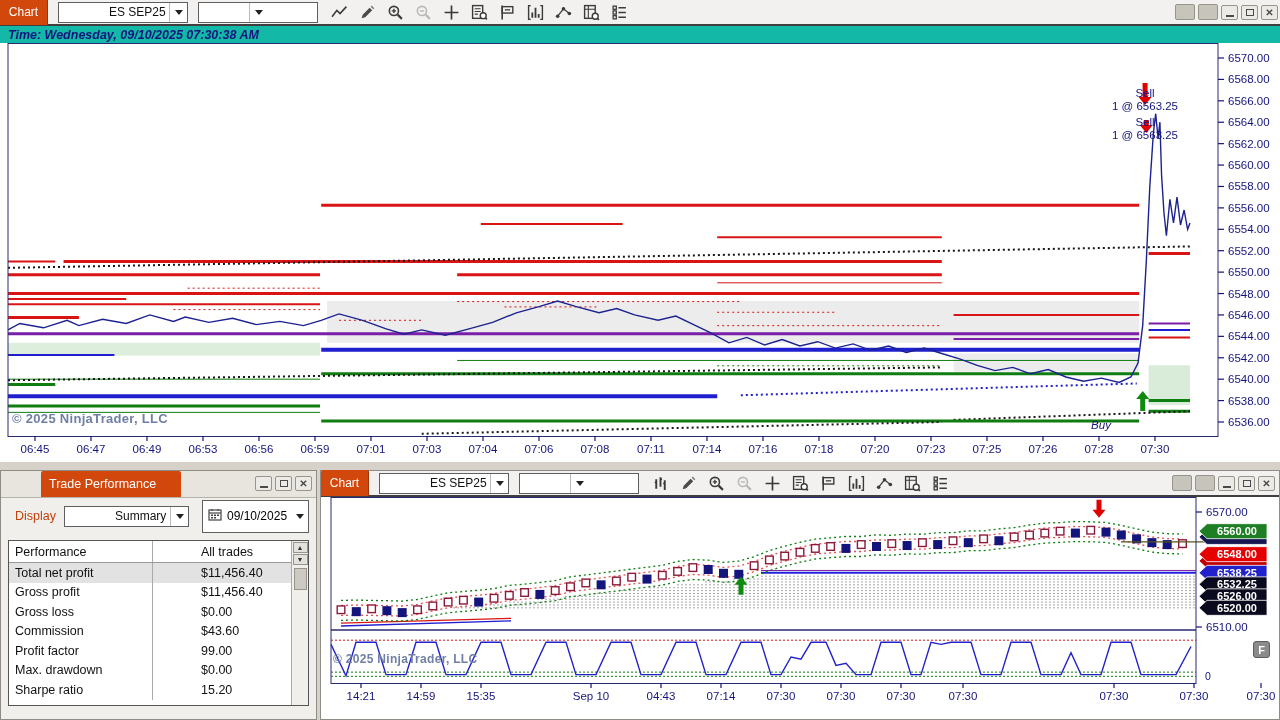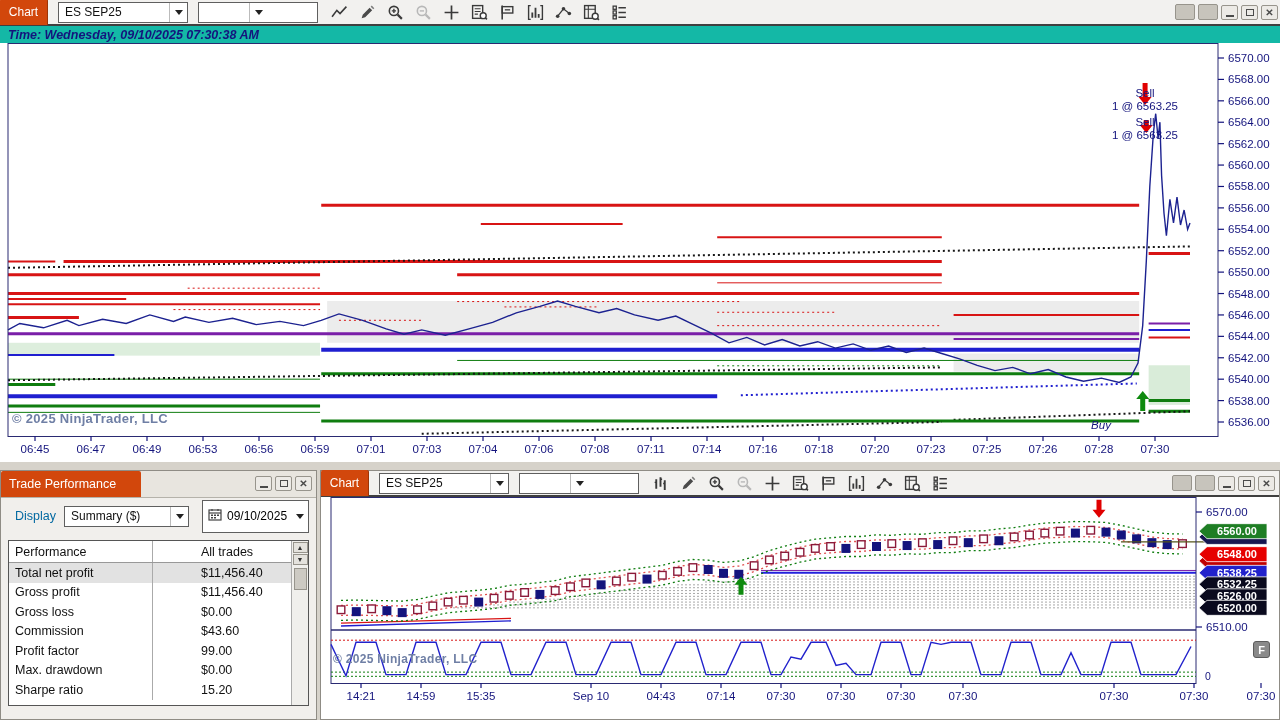--- a/index.html
+++ b/index.html
@@ -11,21 +11,21 @@
   .win-top    { left:0;   top:0;   width:1280px; height:462px; }
   .win-tp     { left:0;   top:470px; width:317px; height:250px; background:#f1efec; border:1px solid #8f8c85; }
   .win-bottom { left:320px; top:470px; width:960px; height:250px; border:1px solid #8f8c85; }
 
   
   .toolbar { height:26px; background:#f2f1ef; border-bottom:2px solid #3f3f3f; display:flex; align-items:center; position:relative; }
   .tab-chart { width:48px; height:26px; background:#d2470c; border-right:1px solid #9c3406; color:#fff;
                font-size:12px; display:flex; align-items:center; justify-content:center; border-radius:2px 2px 0 0; }
   .combo { height:21px; background:#fff; border:1px solid #5f5f5f; display:flex; align-items:center;
            font-size:12px; color:#111; margin-left:10px; position:relative; }
-  .combo .val { padding-left:6px; flex:1; white-space:nowrap; overflow:hidden; }
+  .combo .val { padding-left:6px; flex:1; white-space:nowrap; overflow:hidden;margin-left:44px; }
   .combo .arr { width:18px; height:100%; display:flex; align-items:center; justify-content:center; border-left:1px solid #bbb; }
   .combo .arr:after { content:""; border:4px solid transparent; border-top:5px solid #222; margin-top:4px; }
   .combo.c-inst { width:130px; }
   .combo.c-int  { width:120px;flex-direction:column; }
   .tool-icons { display:flex; align-items:center; margin-left:12px; gap:9px; }
   .ticon { width:19px; height:19px; display:flex; align-items:center; justify-content:center; }
   .win-btns { position:absolute; right:2px; top:4px; display:flex; gap:3px; align-items:center; }
   .wbtn { width:17px; height:15px; background:#eceae6; border:1px solid #97948c; border-radius:2px;
           display:flex; align-items:center; justify-content:center; font-size:9px; color:#4a4a4a; }
   .wbtn.plain { width:20px; height:16px; background:#c7c4bc; }
@@ -35,25 +35,25 @@
 
   
   .timebar { height:17px; background:#14b8a6; display:flex; align-items:center; padding-left:8px; }
   .timebar span { font-size:12.5px; font-weight:bold; font-style:italic; color:#14147d; }
   .chart-region { position:relative; width:1280px; height:418px; background:#fff; }
   .chart-region svg { position:absolute; left:0; top:0; }
   .annot { position:absolute; color:#14147d; font-size:11.5px; text-align:center; line-height:13px; white-space:nowrap; }
   .watermark { position:absolute; font-size:13px; font-weight:bold; color:#6f7fa5; letter-spacing:0.3px; }
 
   
-  .tp-titlebar { height:27px; background:#e8e5df; position:relative; display:flex; align-items:stretch; border-bottom:1px solid #b5b2aa; }
+  .tp-titlebar { height:27px; background:#e8e5df; position:relative; display:flex; align-items:stretch; border-bottom:1px solid #b5b2aa;padding-left:40px; }
   .tp-tab { width:140px; background:#d2470c; color:#fff; font-size:12.5px; display:flex; align-items:center; padding-left:8px; border-radius:2px 2px 0 0; }
   .tp-btns { position:absolute; right:4px; top:5px; display:flex; gap:3px; }
   .tp-controls { height:36px; display:flex; align-items:center; padding-left:14px; background:#f1efec; }
-  .tp-controls .lbl { font-size:12.5px; color:#0369a1; margin-right:8px; }
+  .tp-controls .lbl { font-size:12.5px; color:#c2410c; margin-right:8px; }
   .combo.c-disp { width:125px; margin-left:0; }
   .datepick { height:33px; width:107px; background:#fff; border:1px solid #5f5f5f; display:flex; align-items:center; font-size:12px; margin-left:13px; }
   .datepick .cal { width:16px; margin:0 3px 0 5px; }
   .datepick .val { flex:1; }
   .datepick .arr:after { content:""; border:4px solid transparent; border-top:5px solid #222; margin-top:4px; display:block; }
   .datepick .arr { width:16px; display:flex; justify-content:center; }
   .tp-table-wrap { margin:6px 7px 0 7px; border:1px solid #555; background:#fff; height:166px; display:flex; }
   .tp-table { flex:1; font-size:12.5px; color:#111; }
   .tp-row { display:flex; height:19.5px; align-items:center; }
   .tp-row.hdr { height:22px; border-bottom:1px solid #999; }

